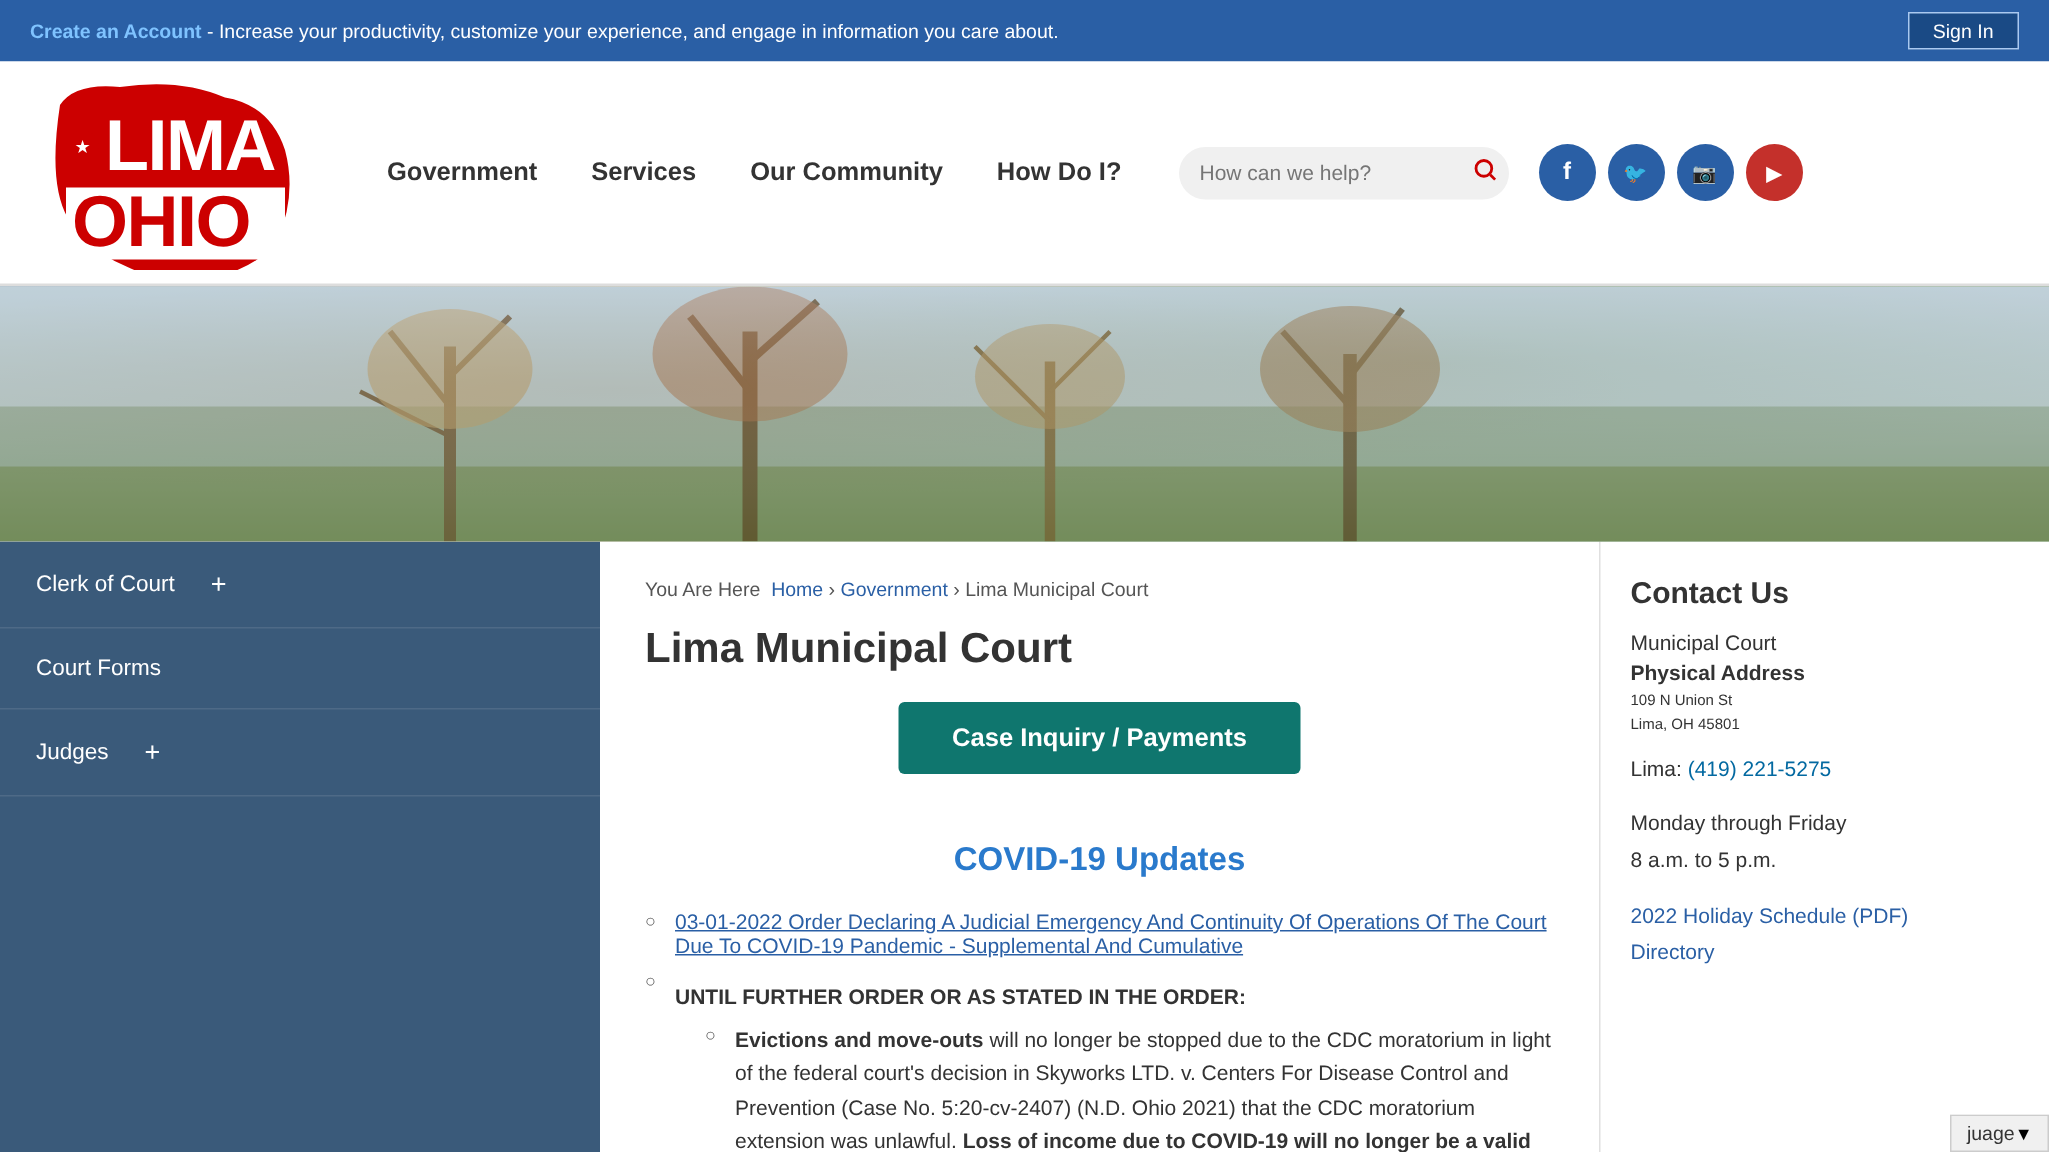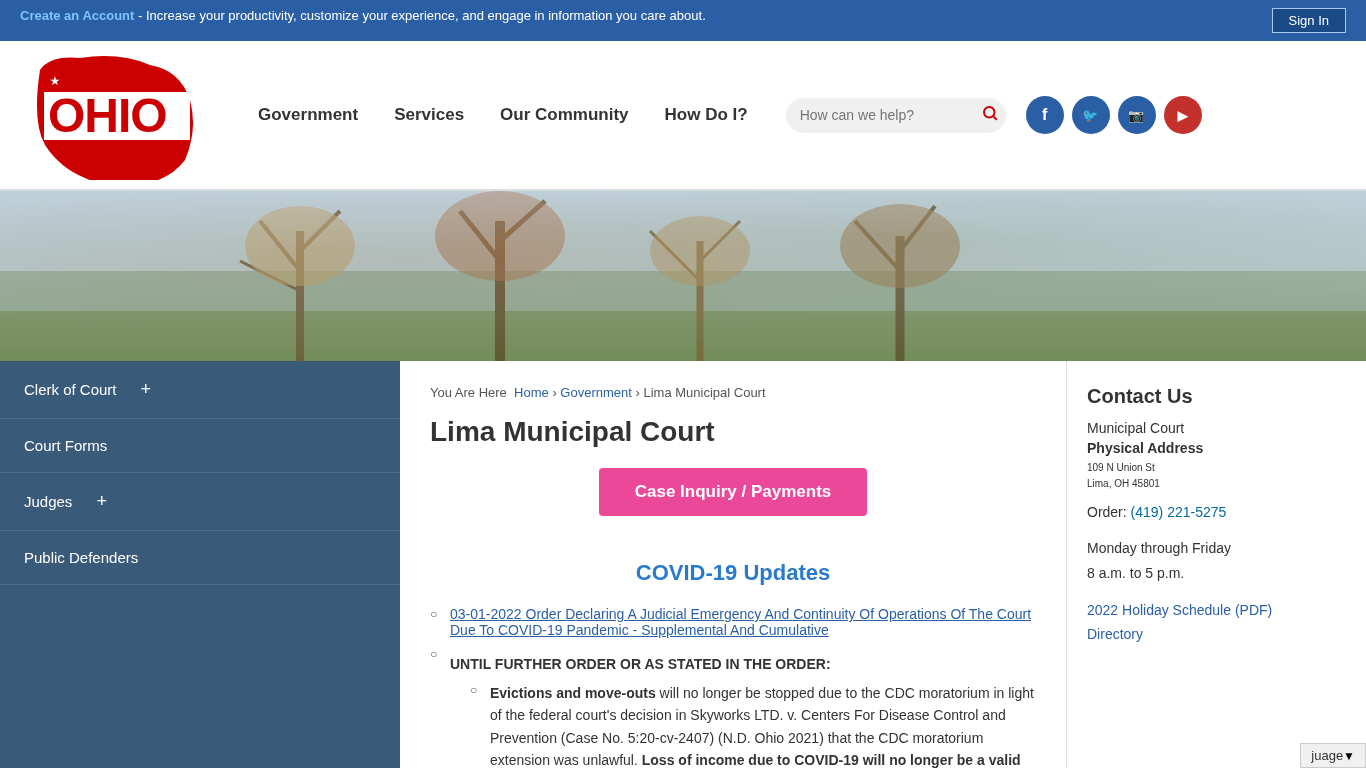--- a/index.html
+++ b/index.html
@@ -5,21 +5,21 @@
     * { margin: 0; padding: 0; box-sizing: border-box; }
     body { font-family: Arial, sans-serif; font-size: 14px; color: #333; width: 1366px; overflow-x: hidden; }
 
     
     .top-banner {
       background-color: #2a5fa5;
       color: #fff;
       padding: 8px 20px;
       display: flex;
       justify-content: space-between;
-      align-items: flex-start;
+      align-items: center;
       font-size: 13px;
     }
     .top-banner a { color: #7fc3ff; text-decoration: none; font-weight: bold; }
     .sign-in-btn {
       background: #1a4a85;
       border: 1px solid #aac9f0;
       color: #fff;
       padding: 4px 16px;
       cursor: pointer;
       font-size: 13px;
@@ -188,21 +188,21 @@
 
     .page-title {
       font-size: 28px;
       font-weight: 700;
       color: #333;
       margin-bottom: 20px;
     }
 
     .cta-button {
       display: inline-block;
-      background: #ec4899;
+      background: #0f766e;
       color: white;
       padding: 14px 36px;
       font-size: 17px;
       font-weight: 600;
       border-radius: 4px;
       text-decoration: none;
       cursor: pointer;
       border: none;
       margin-bottom: 24px;
     }
@@ -287,20 +287,21 @@
 <header class="site-header">
   <div class="logo-area">
 
     <div class="logo-ohio-shape">
       <svg viewBox="0 0 170 140" width="170" height="140" style="position:absolute;top:0;left:0;">
         <path d="M10,20 Q20,5 50,8 Q90,2 120,15 Q150,20 160,50 Q168,80 155,110 Q140,130 110,135 Q80,140 55,128 Q30,118 15,95 Q2,72 10,20 Z" fill="#cc0000"></path>
       </svg>
       <div style="position:relative;z-index:2;padding:20px 10px 0 14px;display:flex;flex-direction:column;">
         <div style="display:flex;align-items:center;">
           <span class="star-badge">★</span>
+          <span style="font-size:48px;font-weight:900;color:#fff;letter-spacing:-1px;">LIMA</span>
         </div>
         <span style="font-size:48px;font-weight:900;color:#cc0000;letter-spacing:-1px;background:#fff;padding:0 4px;line-height:1;">OHIO</span>
       </div>
     </div>
   </div>
 
   <nav class="main-nav">
     <a class="nav-item" href="#">Government</a>
     <a class="nav-item" href="#">Services</a>
     <a class="nav-item" href="#">Our Community</a>
@@ -361,23 +362,20 @@
     <div class="sidebar-item">
       <span class="sidebar-item-label">Clerk of Court</span>
       <span class="sidebar-plus">+</span>
     </div>
     <div class="sidebar-item">
       <span class="sidebar-item-label">Court Forms</span>
     </div>
     <div class="sidebar-item">
       <span class="sidebar-item-label">Judges</span>
       <span class="sidebar-plus">+</span>
-    </div>
-    <div class="sidebar-item">
-      <span class="sidebar-item-label">Public Defenders</span>
     </div>
   </aside>
 
   <main class="main-content">
 
     <div class="breadcrumb">
       <span>You Are Here</span>&nbsp;
       <a href="#">Home</a> ›
       <a href="#">Government</a> ›
       <span>Lima Municipal Court</span>
@@ -410,21 +408,21 @@
 
   <aside class="right-sidebar">
     <h2 class="contact-title">Contact Us</h2>
     <p class="contact-subtitle">Municipal Court</p>
     <p class="contact-address-label">Physical Address</p>
     <div class="contact-address">
       <span>109 N Union St</span><br>
       <span>Lima, OH 45801</span>
     </div>
     <p class="contact-phone">
-      <span>Order: </span><a href="#">(419) 221-5275</a>
+      <span>Lima: </span><a href="#">(419) 221-5275</a>
     </p>
     <div class="hours-text">
       <span>Monday through Friday</span><br>
       <span>8 a.m. to 5 p.m.</span>
     </div>
     <a href="#" class="contact-link">2022 Holiday Schedule (PDF)</a>
     <a href="#" class="contact-link">Directory</a>
   </aside>
 
 </div>

